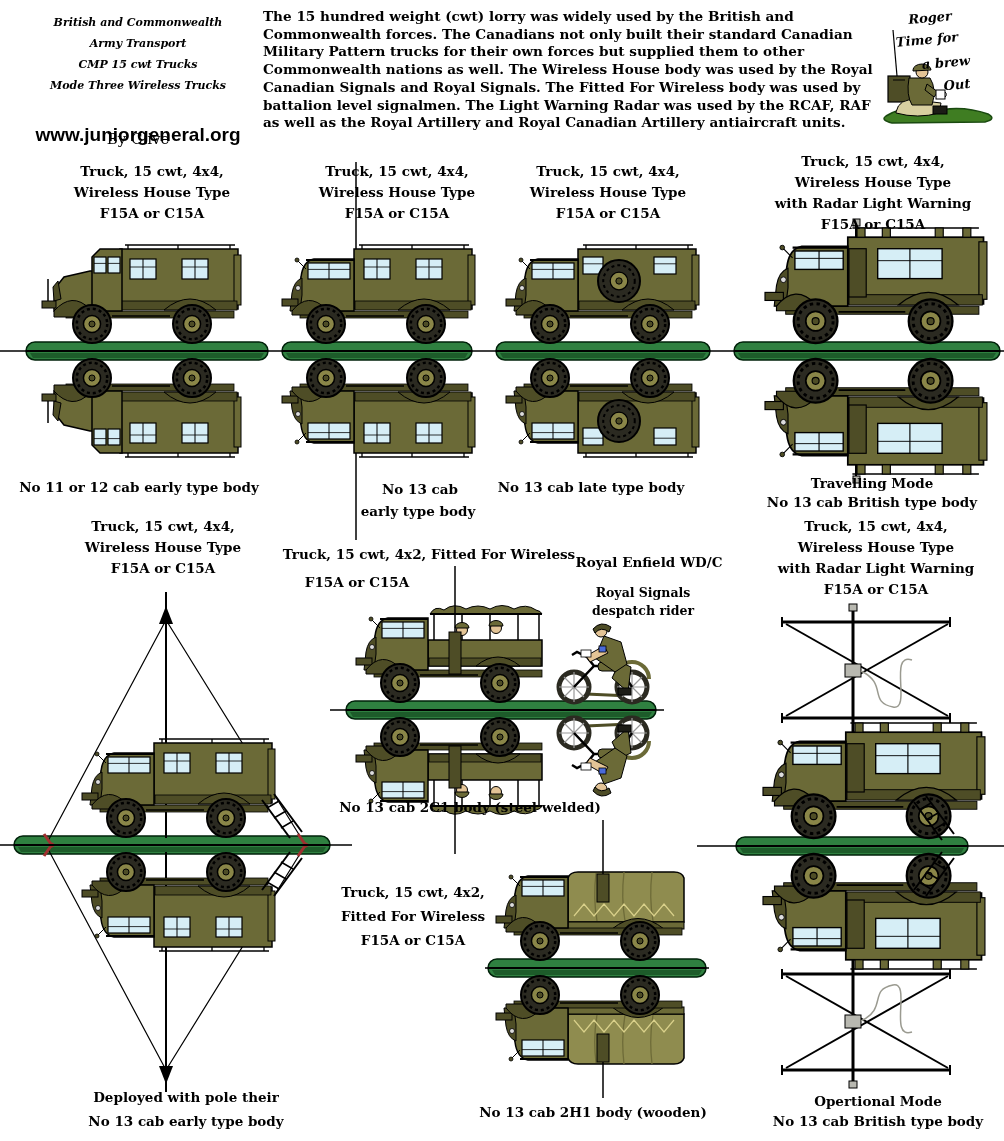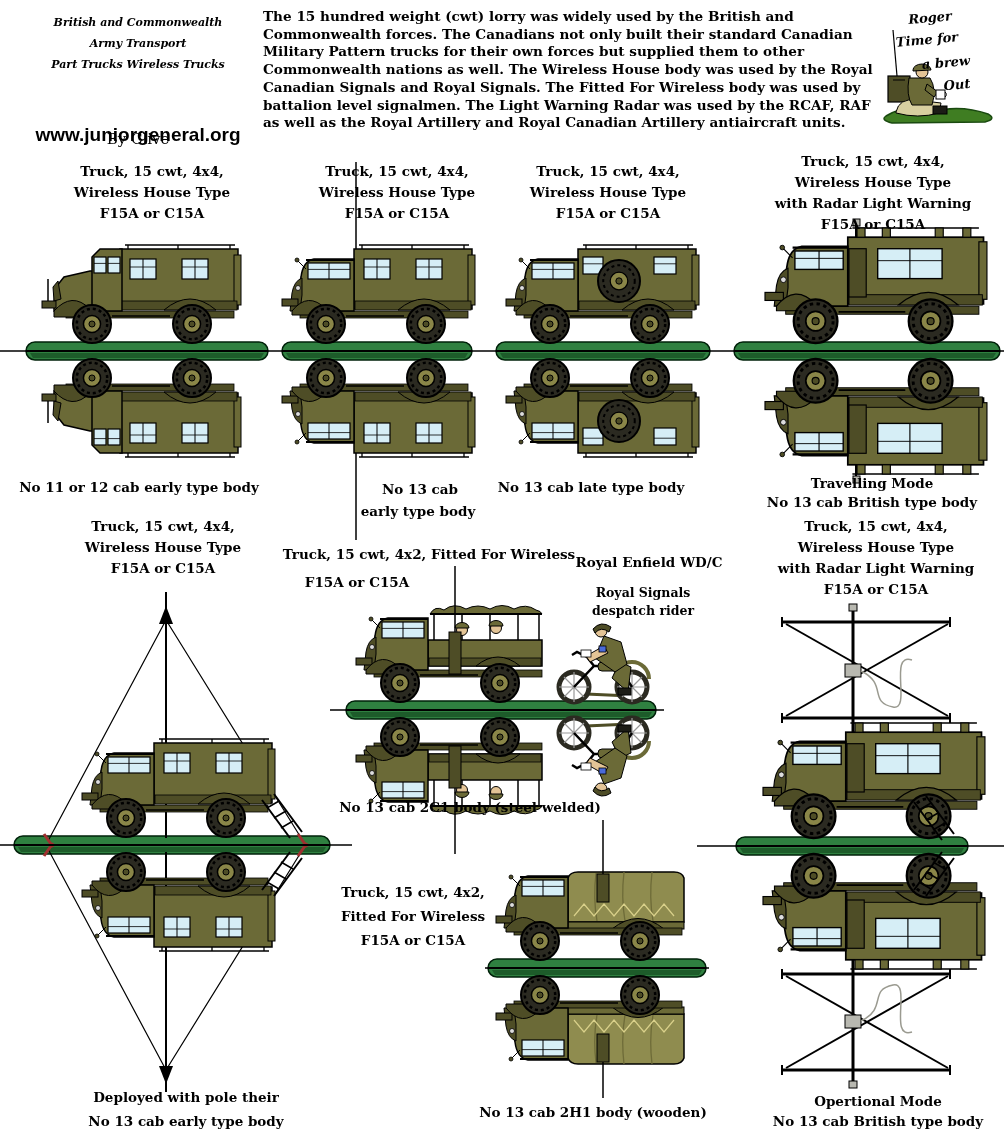--- a/index.html
+++ b/index.html
@@ -19,21 +19,22 @@
   .txt{z-index:2;}
 </style>
 </head>
 <body>
 
 <div id="page">
 
   <div class="abs ctr txt title" style="left:138px;top:12px;">
     <div>British and Commonwealth</div>
     <div>Army Transport</div>
-    <div>Part Trucks Wireless Trucks</div>
+    <div>CMP 15 cwt Trucks</div>
+    <div>Mode Three Wireless Trucks</div>
   </div>
   <div class="abs ctr txt byline" style="left:138px;top:99px;">By Clive</div>
   <div class="abs ctr txt site" style="left:138px;top:124px;">www.juniorgeneral.org</div>
 
   <div class="abs txt desc" style="left:263px;top:8px;">
     <div>The 15 hundred weight (cwt) lorry was widely used by the British and</div>
     <div>Commonwealth forces.  The Canadians not only built their standard Canadian</div>
     <div>Military Pattern trucks for their own forces but supplied them to other</div>
     <div>Commonwealth nations as well.  The Wireless House body was used by the Royal</div>
     <div>Canadian Signals and Royal Signals. The Fitted For Wireless body was used by</div>

